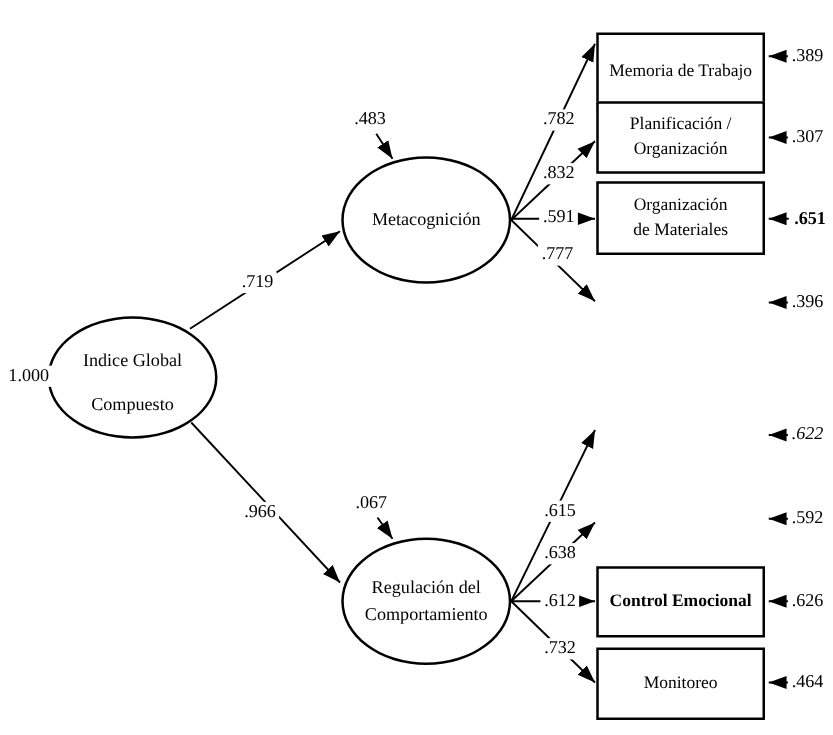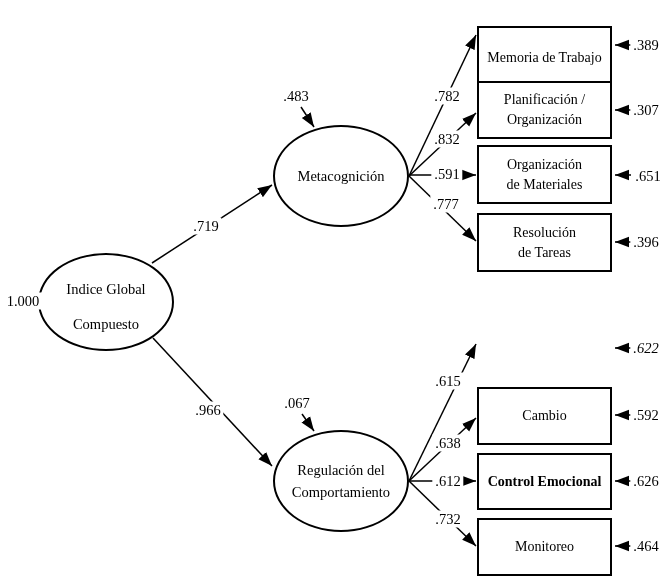--- a/index.html
+++ b/index.html
@@ -103,47 +103,44 @@
 Compuesto</div>
   <div class="ellipse ellipse-meta">Metacognición</div>
   <div class="ellipse ellipse-reg">Regulación del
 Comportamiento</div>
 
   <div class="box" style="top:26px;  height:64px;">Memoria de Trabajo</div>
   <div class="box" style="top:81px;  height:58px;">Planificación /
 Organización</div>
   <div class="box" style="top:145px; height:59px;">Organización
 de Materiales</div>
-  <div class="box" style="top:213px; height:59px;">Resolución
-de Tareas</div>
 
-  <div class="box" style="top:387px; height:58px;">Cambio</div>
   <div class="box" style="top:453px; height:57px;font-weight:bold;">Control Emocional</div>
   <div class="box" style="top:518px; height:58px;">Monitoreo</div>
 
   <div class="num" style="left:23px; top:301px;">1.000</div>
 
   <div class="num" style="left:206px; top:226px;">.719</div>
   <div class="num" style="left:208px; top:410px;">.966</div>
 
   <div class="num" style="left:296px; top:96px;">.483</div>
   <div class="num" style="left:297px; top:403px;">.067</div>
 
   <div class="num" style="left:447px; top:96px;">.782</div>
   <div class="num" style="left:447px; top:139px;">.832</div>
   <div class="num" style="left:447px; top:174px;">.591</div>
   <div class="num" style="left:446px; top:204px;">.777</div>
 
-  <div class="num" style="left:448px; top:381px;">.615</div>
+  <div class="num" style="left:448px; top:409px;">.615</div>
   <div class="num" style="left:448px; top:443px;">.638</div>
   <div class="num" style="left:448px; top:481px;">.612</div>
   <div class="num" style="left:448px; top:519px;">.732</div>
 
   <div class="num" style="left:646px; top:45px;">.389</div>
   <div class="num" style="left:646px; top:110px;">.307</div>
-  <div class="num" style="left:648px; top:176px;">.651</div>
+  <div class="num" style="left:648px; top:176px;font-weight:bold;">.651</div>
   <div class="num" style="left:646px; top:242px;">.396</div>
   <div class="num" style="left:646px; top:348px;font-style:italic;">.622</div>
   <div class="num" style="left:646px; top:415px;">.592</div>
   <div class="num" style="left:646px; top:481px;">.626</div>
   <div class="num" style="left:646px; top:546px;">.464</div>
 
 </div>
 
 </body></html>

